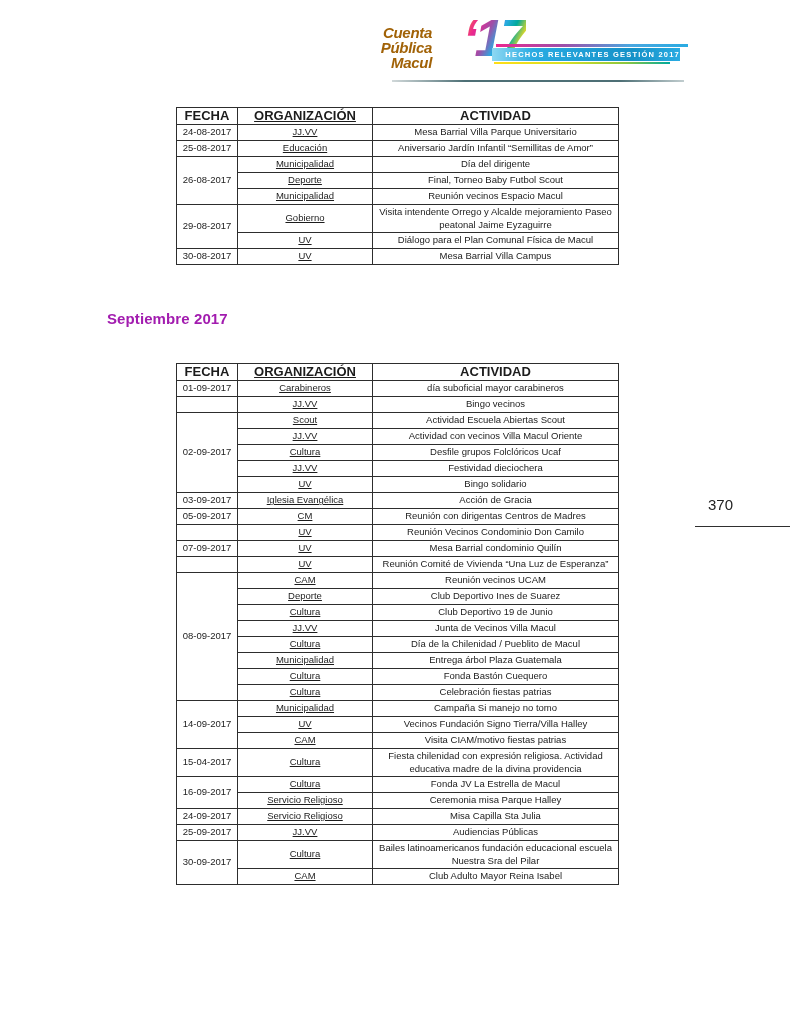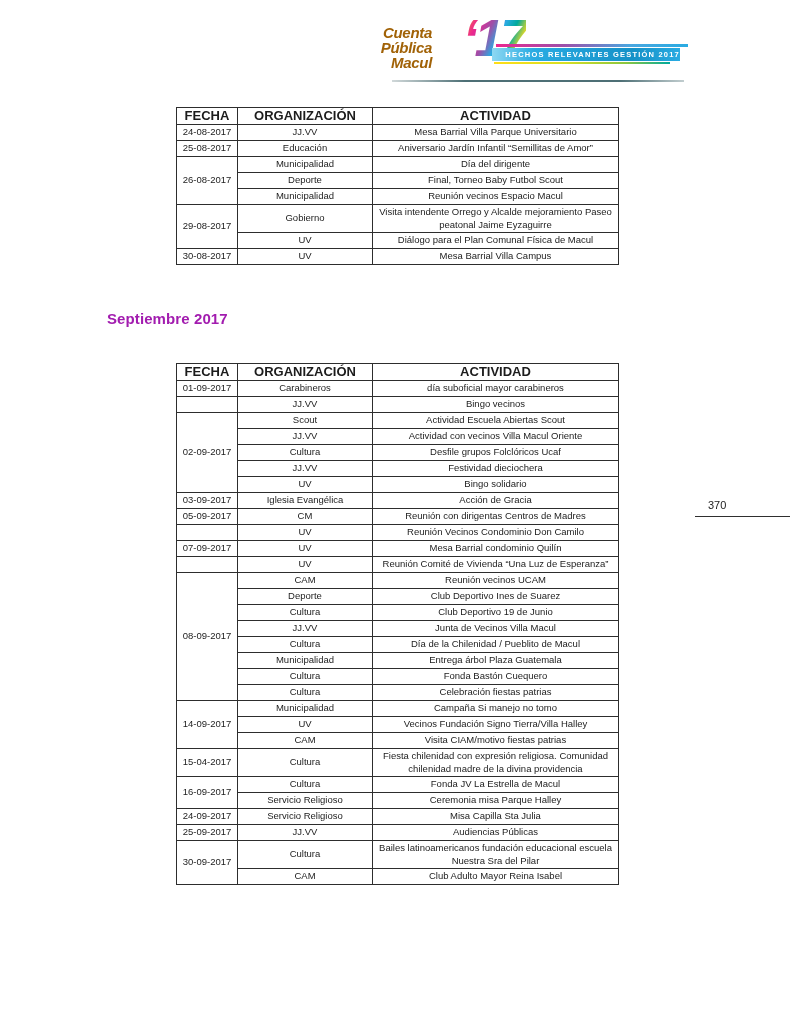--- a/index.html
+++ b/index.html
@@ -67,31 +67,31 @@
   }
   table.sched th, table.sched td {
     border:1.4px solid #2d2d2d;
     text-align:center; vertical-align:middle;
     padding:1px 3px; line-height:12.5px;
     overflow:hidden;
   }
   table.sched th { height:17px; font-size:13px; font-weight:bold; }
   table.sched td { height:16px; }
   .col-date { width:61px; }
-  .col-org  { width:135px; }
+  .col-org  { width:135px;text-decoration:underline; }
   .col-act  { width:246px; }
   #table-august   { top:107px; }
   #table-september{ top:363px; }
 
   
   .page-number-box {
     position:absolute; left:695px; top:498px; width:95px;
     border-bottom:1.6px solid #2f2f2f;
-    font-size:11px; line-height:14px; color:#222;
-    padding-left:13px; padding-bottom:4px;
+    font-size:15px; line-height:14px; color:#222;
+    padding-left:13px; padding-bottom:14px;
   }
 </style>
 </head>
 <body>
 
 <div class="page">
 
   <div class="logo-text">
     <div>Cuenta</div>
     <div>Pública</div>
@@ -266,21 +266,21 @@
           <td class="col-org">UV</td>
           <td class="col-act">Vecinos Fundación Signo Tierra/Villa Halley</td>
         </tr>
         <tr>
           <td class="col-org">CAM</td>
           <td class="col-act">Visita CIAM/motivo fiestas patrias</td>
         </tr>
         <tr>
           <td class="col-date" rowspan="1">15-04-2017</td>
           <td class="col-org">Cultura</td>
-          <td class="col-act">Fiesta chilenidad con expresión religiosa. Comunidad chilenidad madre de la divina providencia</td>
+          <td class="col-act">Fiesta chilenidad con expresión religiosa. Actividad educativa madre de la divina providencia</td>
         </tr>
         <tr>
           <td class="col-date" rowspan="2">16-09-2017</td>
           <td class="col-org">Cultura</td>
           <td class="col-act">Fonda JV La Estrella de Macul</td>
         </tr>
         <tr>
           <td class="col-org">Servicio Religioso</td>
           <td class="col-act">Ceremonia misa Parque Halley</td>
         </tr>

